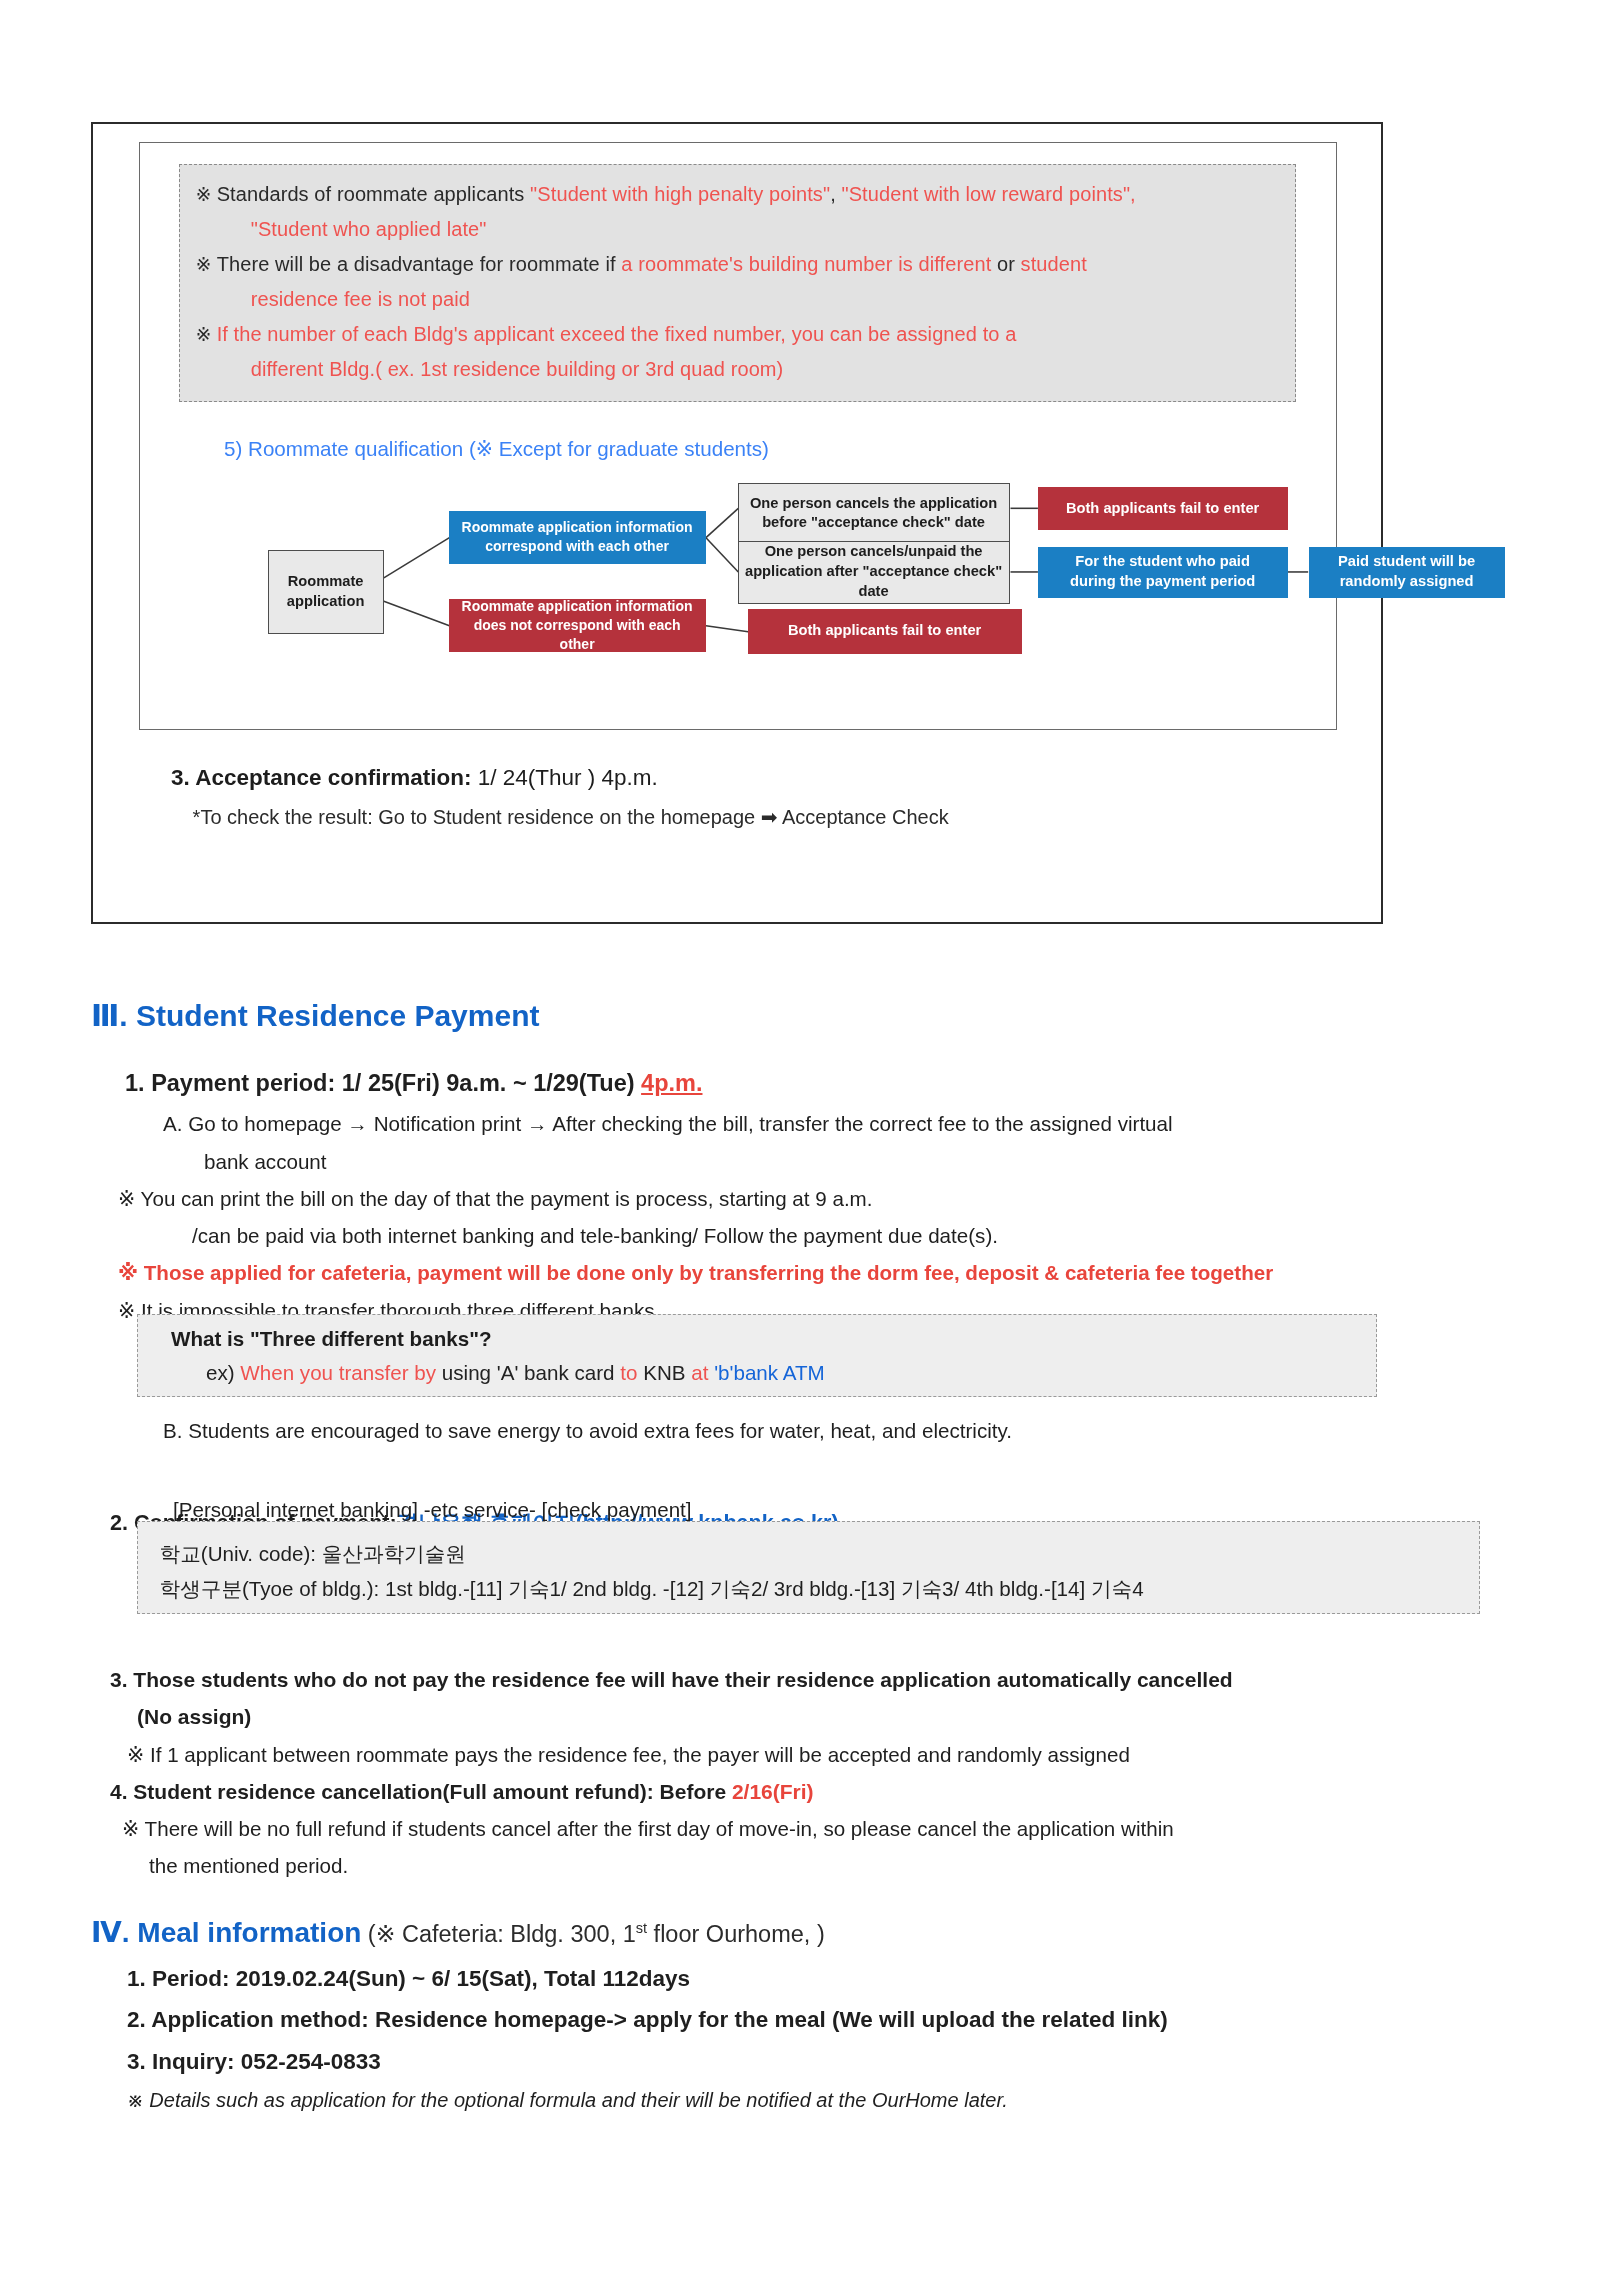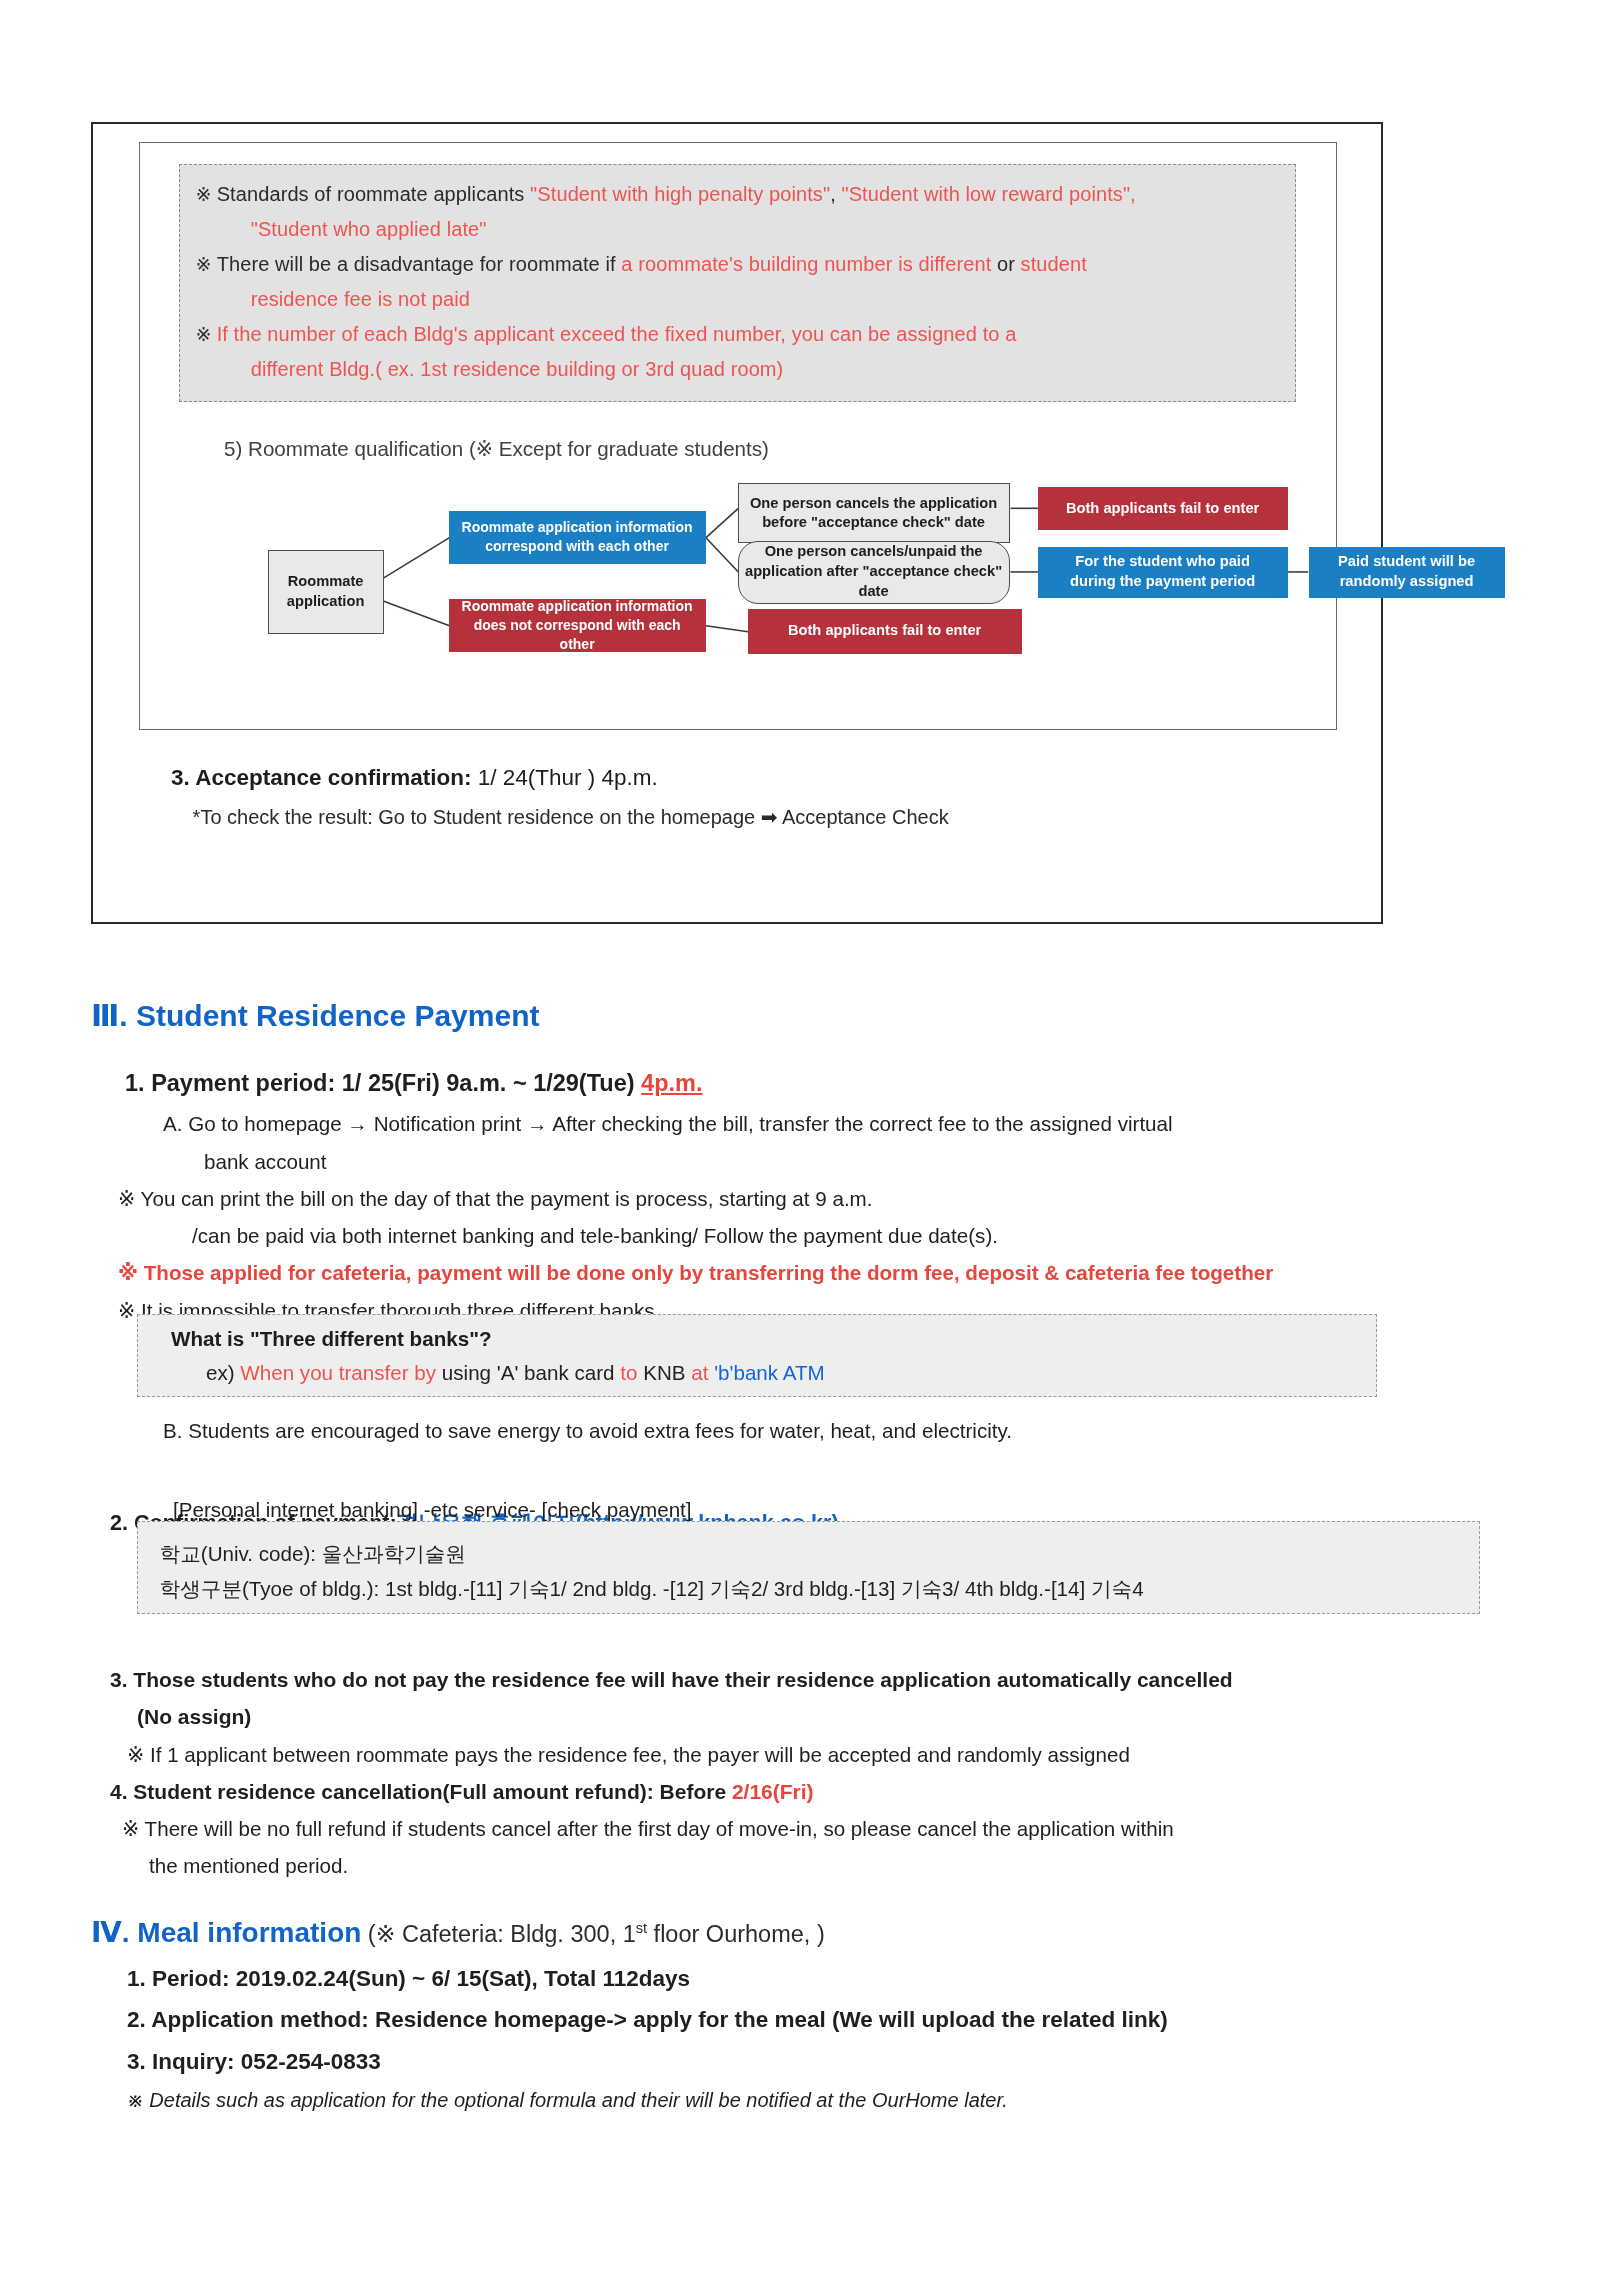--- a/index.html
+++ b/index.html
@@ -30,40 +30,40 @@
     font-size:20px;line-height:35px;color:#2a2a2a;
     letter-spacing:0.1px;white-space:nowrap;
   }
   .gline.indent{padding-left:55px;}
   .red{color:#ef5350;}
   .blue{color:#1565d8;}
   .mark{font-size:18.6px;}
 
   
   .qual-caption{
-    position:absolute;left:84px;top:294px;font-size:20.6px;color:#404040;
+    position:absolute;left:84px;top:294px;font-size:20.6px;color:#3b82f6;
     white-space:nowrap;
   }
 
   
   .flow{position:absolute;left:19.6px;top:333px;width:1157px;height:235px;}
   .node{
     position:absolute;box-sizing:border-box;
     display:flex;align-items:center;justify-content:center;text-align:center;
     font-weight:bold;line-height:1.35;padding:2.9px 5.9px;
   }
   .n-gray{background:#e9e9e9;border:1px solid #4d4d4d;color:#1d1d1d;}
   .n-blue{background:#1b7fc4;border:1px solid #1b7fc4;color:#fff;}
   .n-red{background:#b5323c;border:1px solid #b5323c;color:#fff;align-items:center;}
 
   .nd-root{left:108px;top:74px;width:116px;height:84px;font-size:14.7px;}
   .nd-corr{left:289px;top:35px;width:257px;height:53px;font-size:14px;}
   .nd-nocorr{left:289px;top:123px;width:257px;height:53px;font-size:14px;}
   .nd-c1{left:578px;top:7.8px;width:272px;height:60px;font-size:14.7px;}
-  .nd-c2{left:578px;top:65px;width:272px;height:63px;font-size:14.7px;border-radius:20px;}
+  .nd-c2{left:578px;top:65px;width:272px;height:63px;font-size:14.7px;}
   .nd-r1{left:878px;top:11.8px;width:250px;height:43px;font-size:14.7px;}
   .nd-r2{left:878px;top:71px;width:250px;height:51px;font-size:14.7px;}
   .nd-r3{left:1149px;top:71px;width:196px;height:51px;font-size:14.7px;}
   .nd-fail2{left:588px;top:133px;width:274px;height:45px;font-size:14.7px;}
 
   .flowsvg{position:absolute;left:0;top:0;width:1372px;height:235px;}
 
   
   .accept{position:absolute;left:78px;top:641px;}
   .accept .l1{font-size:22.5px;font-weight:bold;color:#1d1d1d;white-space:nowrap;}

